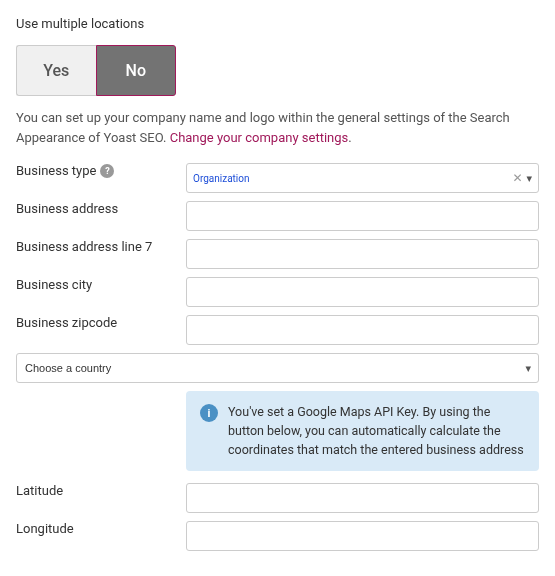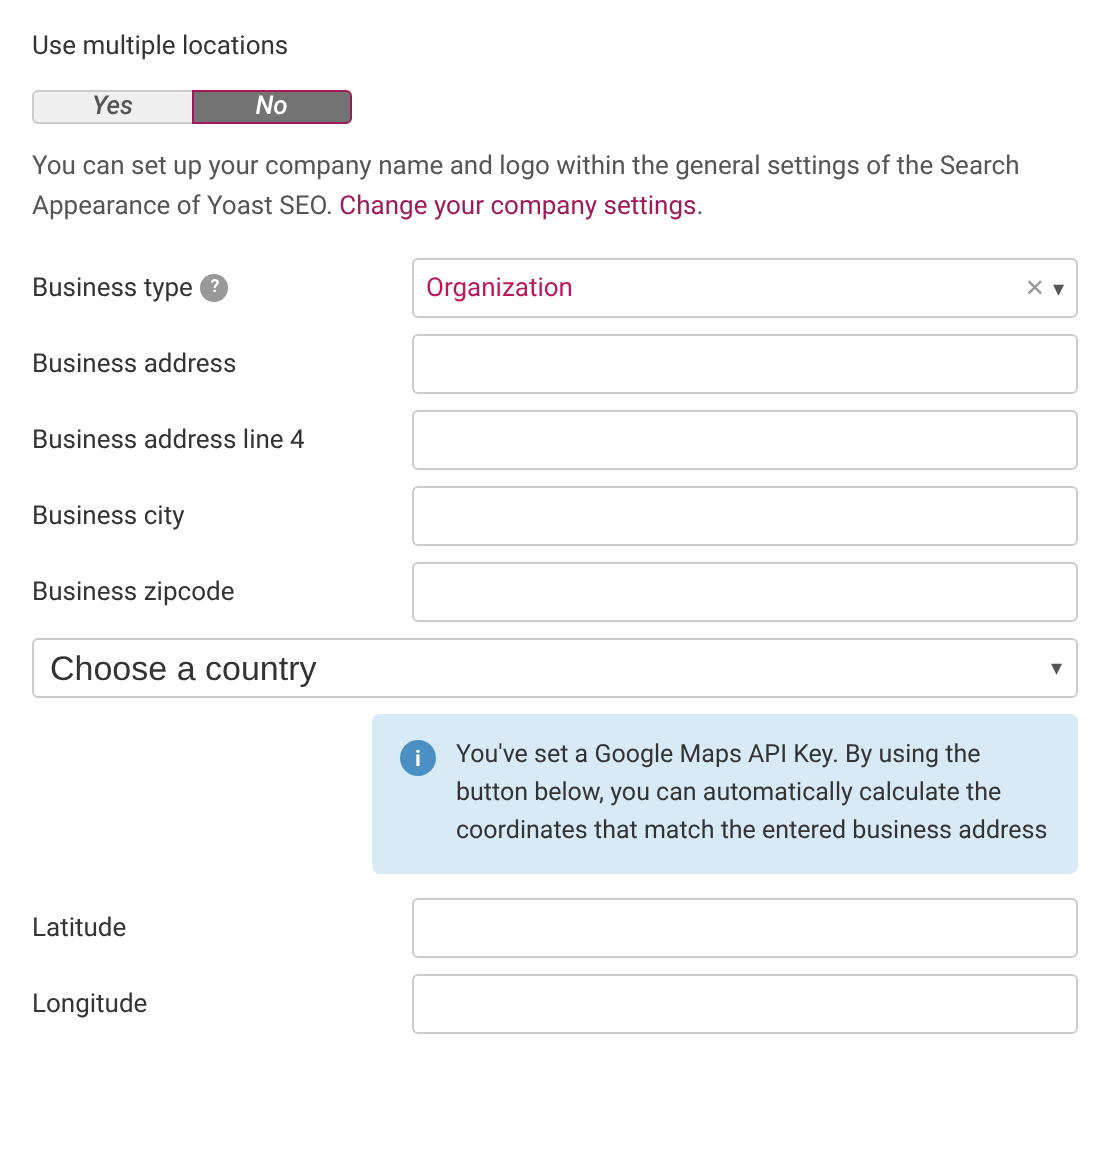--- a/index.html
+++ b/index.html
@@ -20,27 +20,26 @@
     }
 
     .toggle-group {
       display: flex;
       margin-bottom: 12px;
       width: 160px;
     }
 
     .toggle-btn {
       flex: 1;
-      padding: 0 0;
-      font-size: 13px;
+      padding: 15px 0;
+      font-size: 16px;
       font-weight: 500;
       border: 1px solid #ccc;
       cursor: pointer;
       text-align: center;
-      font-style: italic;
     }
 
     .toggle-btn.yes {
       background: #f0f0f0;
       color: #555;
       border-right: none;
       border-radius: 3px 0 0 3px;
     }
 
     .toggle-btn.no {
@@ -57,23 +56,22 @@
       line-height: 1.5;
     }
 
     .info-text a {
       color: #a0195a;
       text-decoration: none;
     }
 
     .form-row {
       display: flex;
-      align-items: center;
+      align-items: flex-start;
       margin-bottom: 8px;
-      gap: 20px;
     }
 
     .form-label {
       width: 170px;
       flex-shrink: 0;
       font-size: 13px;
       color: #333;
       display: flex;
       align-items: center;
       gap: 4px;
@@ -108,21 +106,21 @@
       flex: 1;
       position: relative;
     }
 
     .form-select {
       width: 100%;
       height: 30px;
       border: 1px solid #ccc;
       border-radius: 3px;
       padding: 0 28px 0 8px;
-      font-size: 17px;
+      font-size: 11px;
       color: #333;
       appearance: none;
       background: #fff;
       outline: none;
       cursor: pointer;
     }
 
     .select-chevron {
       position: absolute;
       right: 8px;
@@ -140,22 +138,22 @@
       align-items: center;
       border: 1px solid #ccc;
       border-radius: 3px;
       background: #fff;
       padding: 0 6px;
       height: 30px;
     }
 
     .business-type-value {
       flex: 1;
-      font-size: 13px;
-      color: #be185d;
+      font-size: 10px;
+      color: #1d4ed8;
     }
 
     .type-x {
       font-size: 12px;
       color: #999;
       cursor: pointer;
       margin-right: 4px;
     }
 
     .type-arrow {
@@ -224,21 +222,21 @@
       <span class="type-arrow">▾</span>
     </div>
   </div>
 
   <div class="form-row">
     <div class="form-label">Business address</div>
     <input class="form-control" type="text" value="" style="">
   </div>
 
   <div class="form-row">
-    <div class="form-label">Business address line 4</div>
+    <div class="form-label">Business address line 7</div>
     <input class="form-control" type="text" value="" style="">
   </div>
 
   <div class="form-row">
     <div class="form-label">Business city</div>
     <input class="form-control" type="text" value="" style="">
   </div>
 
 
   <div class="form-row">

